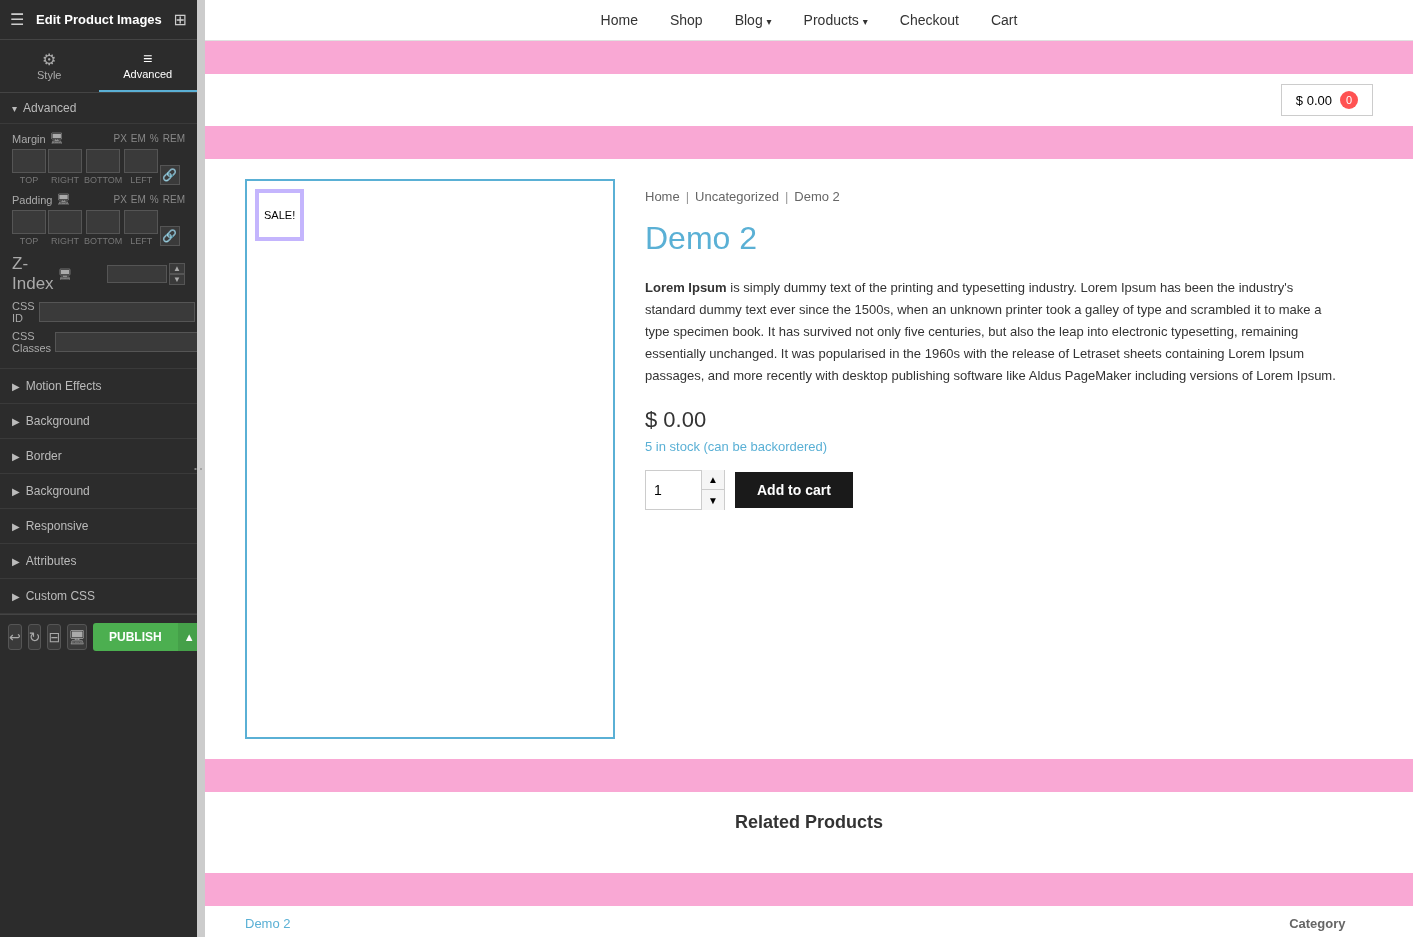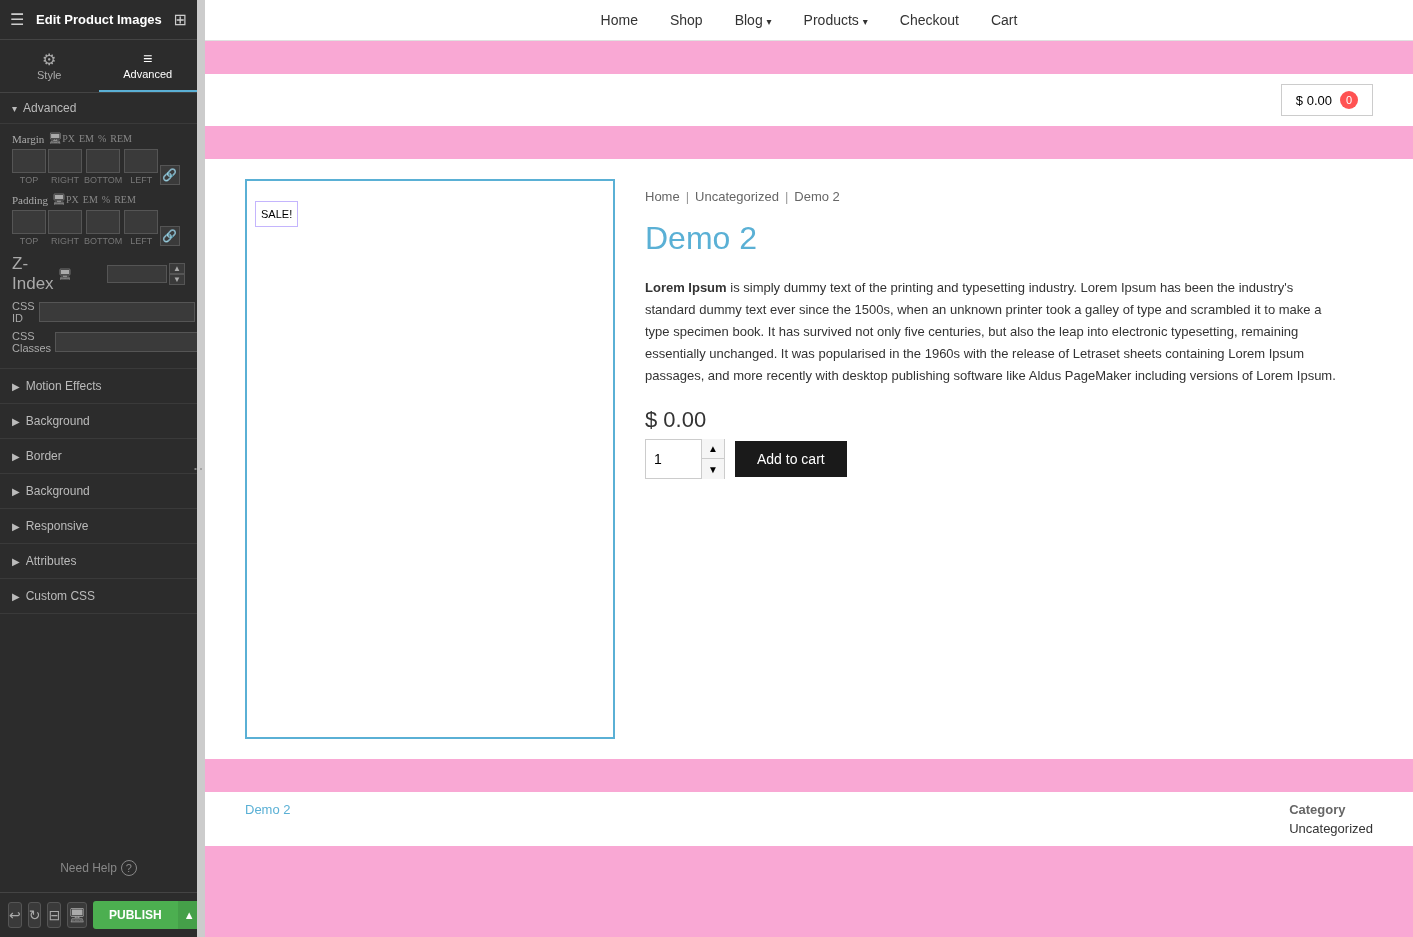--- a/index.html
+++ b/index.html
@@ -309,25 +309,24 @@
       position: relative;
       background: #fff;
       display: flex;
       align-items: flex-start;
     }
 
     .sale-badge {
       position: absolute;
       top: 8px;
       left: 8px;
-      border: 1px solid #c4b5fd;
-      font-size: 11px;
-      padding: 6px 5px;
+      border: 4px solid #c4b5fd;
+      font-size: 11px;
+      padding: 16px 5px;
       background: #fff;
-      margin-top: 12px;
     }
 
     .product-details {
       flex: 1;
       padding: 10px 30px;
     }
 
     
     .breadcrumb {
       font-size: 13px;
@@ -420,21 +419,21 @@
 
     .qty-stepper button:last-child { border-bottom: none; }
 
     .add-cart-btn {
       background: #1a1a1a;
       color: #fff;
       border: none;
       padding: 10px 22px;
       font-size: 14px;
       cursor: pointer;
-      font-weight: normal;
+      font-weight: bold;
     }
 
     
     .resize-handle {
       width: 8px;
       background: #ccc;
       cursor: col-resize;
       display: flex;
       align-items: center;
       justify-content: center;
@@ -475,22 +474,22 @@
       flex-direction: column;
       gap: 4px;
     }
 
     .meta-label { color: #666; font-weight: bold; }
     .meta-value { color: #333; }
 
     .field-header-row {
       display: flex;
       align-items: center;
+      justify-content: space-between;
       margin-bottom: 4px;
-      font-family: Liberation Serif, serif;
     }
 
     .four-inputs {
       display: flex;
       gap: 2px;
       align-items: flex-end;
     }
 
     .input-box {
       display: flex;
@@ -657,24 +656,20 @@
   </div>
   <div class="collapsed-section">
     <span class="arrow">▶</span>
     <span>Attributes</span>
   </div>
   <div class="collapsed-section">
     <span class="arrow">▶</span>
     <span>Custom CSS</span>
   </div>
 
-  <div class="need-help">
-    <span>Need Help</span>
-    <div class="need-help-icon" style="width:16px;height:16px;border:1px solid #888;border-radius:50%;display:flex;align-items:center;justify-content:center;font-size:11px;color:#888;">?</div>
-  </div>
 
   <div class="panel-footer">
     <div class="footer-icon-btn">↩</div>
     <div class="footer-icon-btn">↻</div>
     <div class="footer-icon-btn">⊟</div>
     <div class="footer-icon-btn">🖥</div>
     <div class="publish-group">
       <button class="publish-btn">PUBLISH</button>
       <button class="publish-arrow">▲</button>
     </div>
@@ -724,34 +719,38 @@
       </div>
 
       <h1 class="product-title">Demo 2</h1>
 
       <div class="product-description">
         <strong>Lorem Ipsum</strong><span> is simply dummy text of the printing and typesetting industry. Lorem Ipsum has been the industry's standard dummy text ever since the 1500s, when an unknown printer took a galley of type and scrambled it to make a type specimen book. It has survived not only five centuries, but also the leap into electronic typesetting, remaining essentially unchanged. It was popularised in the 1960s with the release of Letraset sheets containing Lorem Ipsum passages, and more recently with desktop publishing software like Aldus PageMaker including versions of Lorem Ipsum.</span>
       </div>
 
       <div class="product-price">$ 0.00</div>
 
+      <div class="stock-info">5 in stock (can be backordered)</div>
 
       <div class="add-to-cart-row">
         <div class="qty-input">
           <input type="number" value="1" style="">
           <div class="qty-stepper">
             <button>▲</button>
             <button>▼</button>
           </div>
         </div>
         <button class="add-cart-btn">Add to cart</button>
       </div>
     </div>
   </div>
 
+  <div class="related-section">
+    <div class="related-title">Related Products</div>
+  </div>
 
   <div class="product-meta-footer">
     <div>
       <a>Demo 2</a>
     </div>
     <div class="meta-category">
       <span class="meta-label">Category</span>
       <span class="meta-value">Uncategorized</span>
     </div>
   </div>

